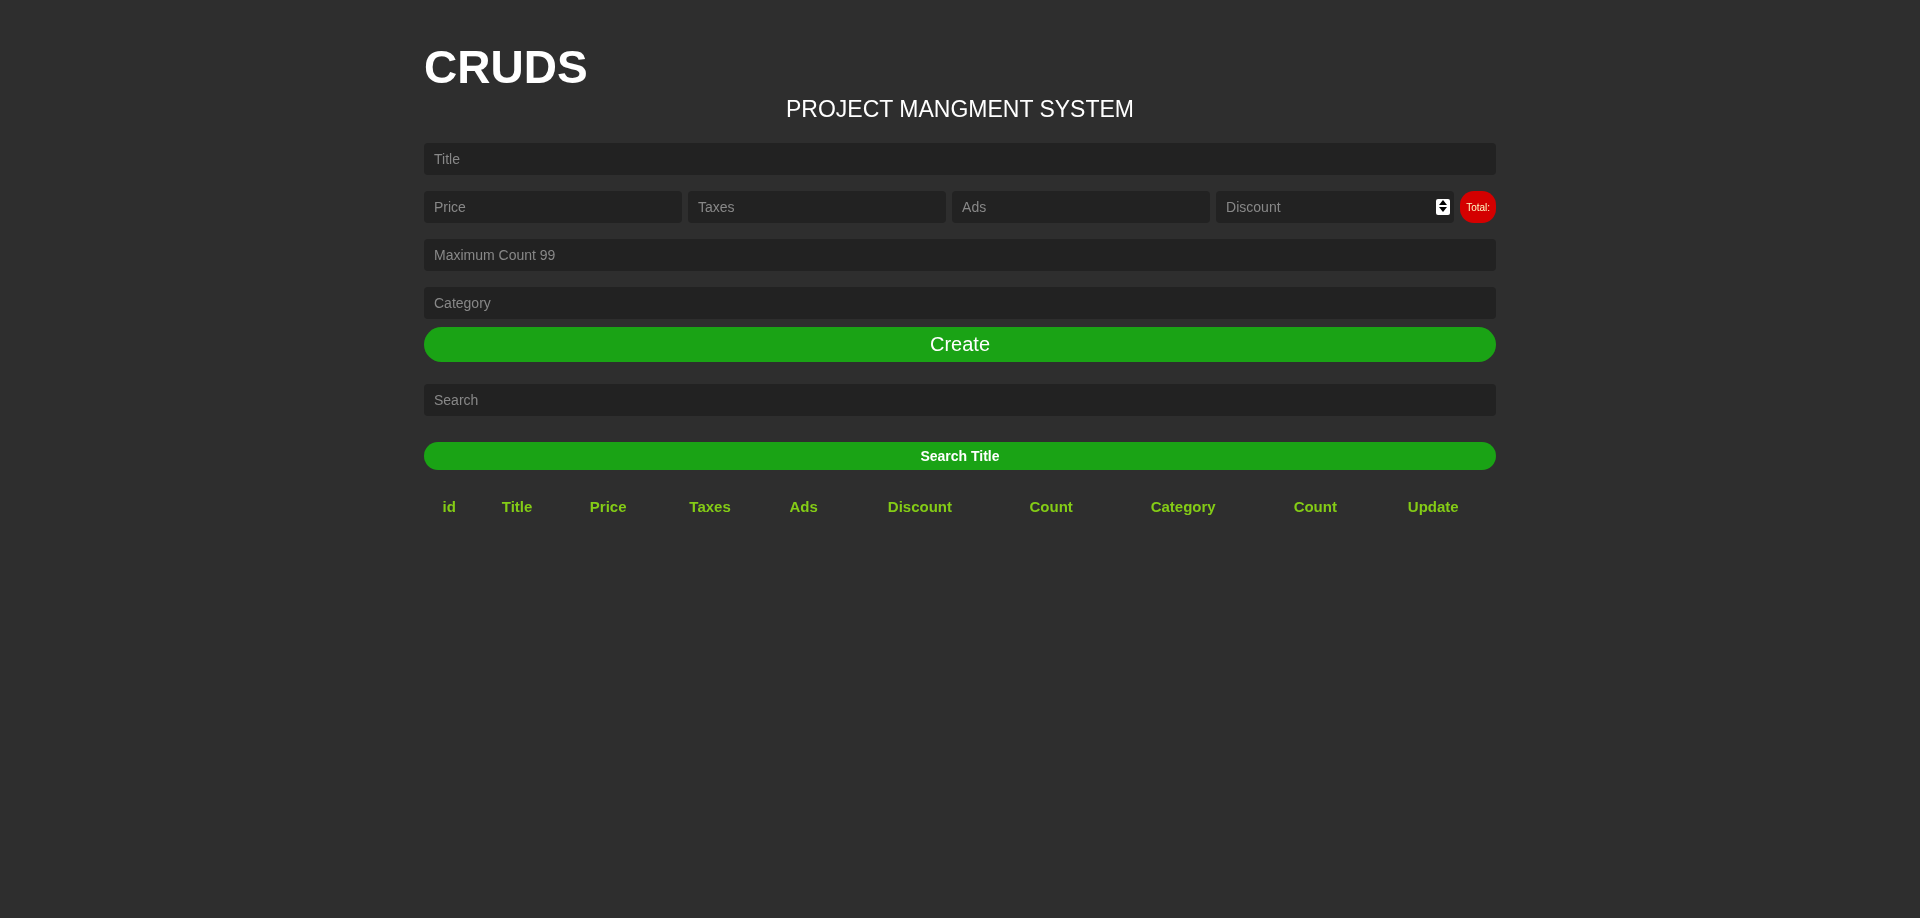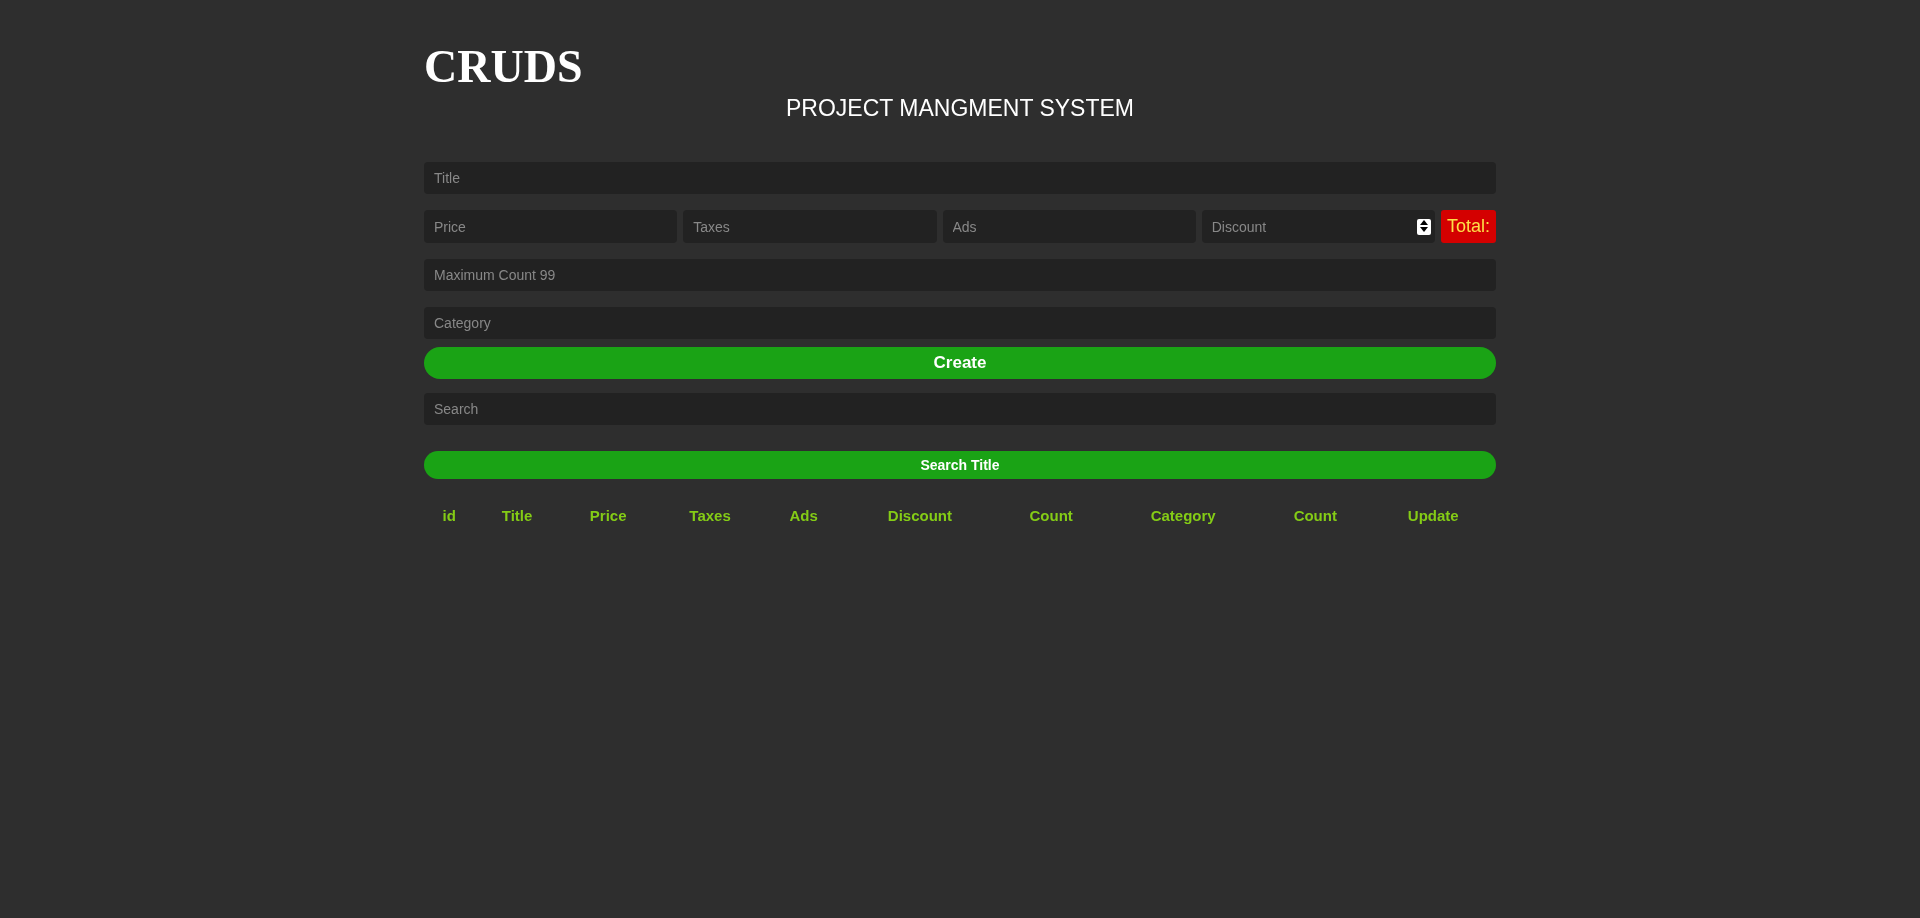--- a/index.html
+++ b/index.html
@@ -19,28 +19,27 @@
     .container {
       max-width: 1072px;
       margin: 0 auto;
       padding: 40px 0;
     }
 
     .app-title {
       font-size: 46px;
       font-weight: 700;
       margin-bottom: 2px;
-      font-family: Liberation Serif, serif;
     }
 
     .subtitle {
       text-align: center;
       font-size: 23px;
       font-weight: 400;
-      margin-bottom: 40px;
+      margin-bottom: 20px;
     }
 
     .input-full {
       width: 100%;
       background-color: #222;
       border: none;
       color: #fff;
       padding: 8px 10px;
       font-size: 14px;
       border-radius: 4px;
@@ -128,39 +127,39 @@
       border-left: 4px solid transparent;
       border-right: 4px solid transparent;
       border-top: 5px solid #000;
       margin: 2px 3px 1px 3px;
       height: 0;
       flex: none;
     }
 
     .total-badge {
       background-color: #d40000;
-      color: #fde047;
+      color: #fef9c3;
       padding: 6px 6px;
-      font-size: 18px;
-      border-radius: 3px;
+      font-size: 10px;
+      border-radius: 14px;
       display: flex;
       align-items: center;
       white-space: nowrap;
     }
 
     .btn-green {
       width: 100%;
       background-color: #1aa315;
       border: none;
       color: #fff;
       padding: 6px 0;
-      font-size: 17px;
-      font-weight: 700;
+      font-size: 20px;
+      font-weight: 400;
       border-radius: 30px;
-      margin-bottom: 14px;
+      margin-bottom: 22px;
       cursor: pointer;
       outline: none;
     }
 
     .search-btn-row {
       display: flex;
       gap: 108px;
       margin-bottom: 20px;
     }
 

